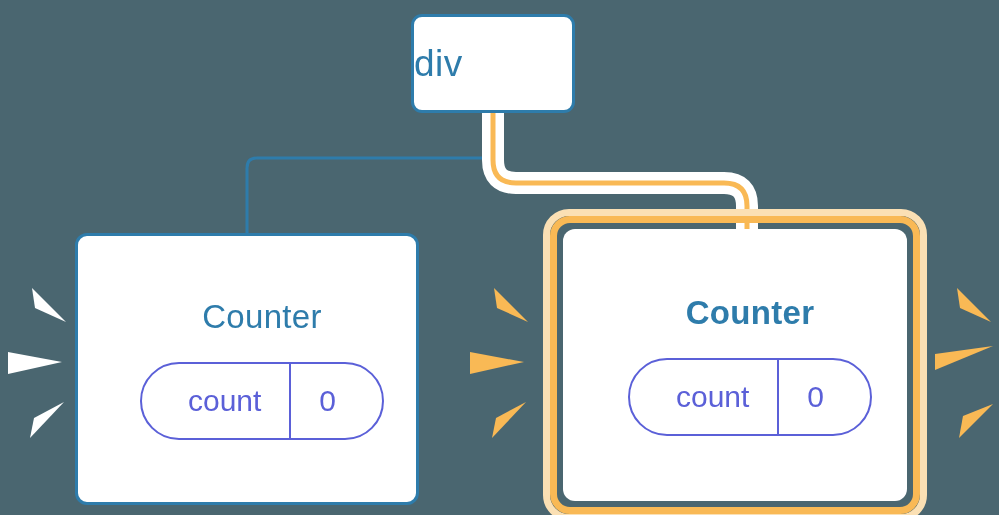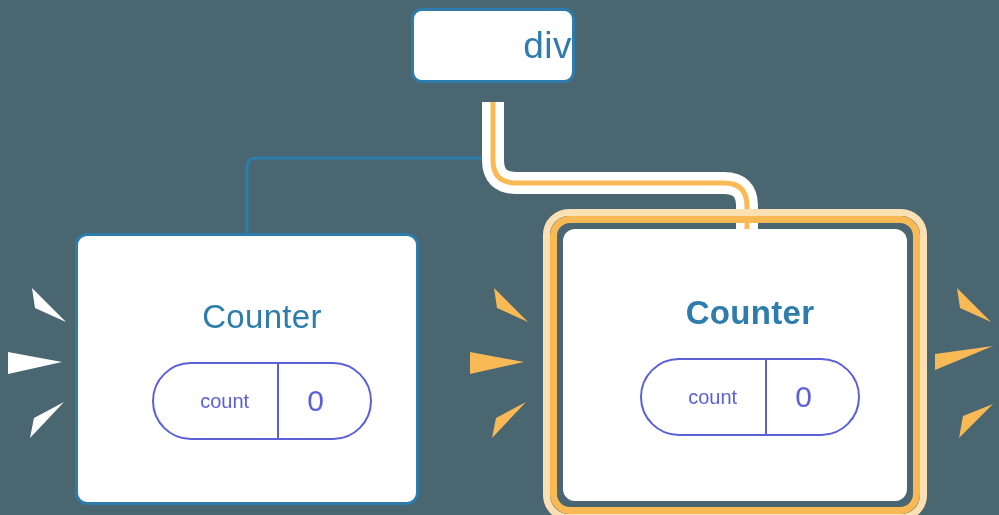--- a/index.html
+++ b/index.html
@@ -24,28 +24,28 @@
     width: 999px;
     height: 515px;
   }
   .node {
     position: absolute;
     background: #ffffff;
     box-sizing: border-box;
   }
   .node-div {
     left: 411px;
-    top: 8px;
+    top: 14px;
     width: 164px;
-    height: 75px;
+    height: 99px;
     border: 3px solid #2e7cab;
     border-radius: 11px;
     display: flex;
     align-items: center;
-    justify-content: flex-end;
+    justify-content: flex-start;
   }
   .node-div .label {
     color: #2e7cab;
     font-size: 37px;
     letter-spacing: .5px;
   }
   .node-counter {
     width: 344px;
     height: 272px;
     border-radius: 12px;
@@ -104,21 +104,21 @@
     border-radius: 39px;
     box-sizing: border-box;
     background: #ffffff;
   }
   .pill .pkey {
     display: flex;
     align-items: center;
     justify-content: center;
     padding: 0 28px 0 46px;
     color: #5b60d8;
-    font-size: 20px;
+    font-size: 30px;
   }
   .pill .pdiv {
     width: 2px;
     background: #5b60d8;
     flex: none;
   }
   .pill .pval {
     display: flex;
     align-items: center;
     justify-content: center;

